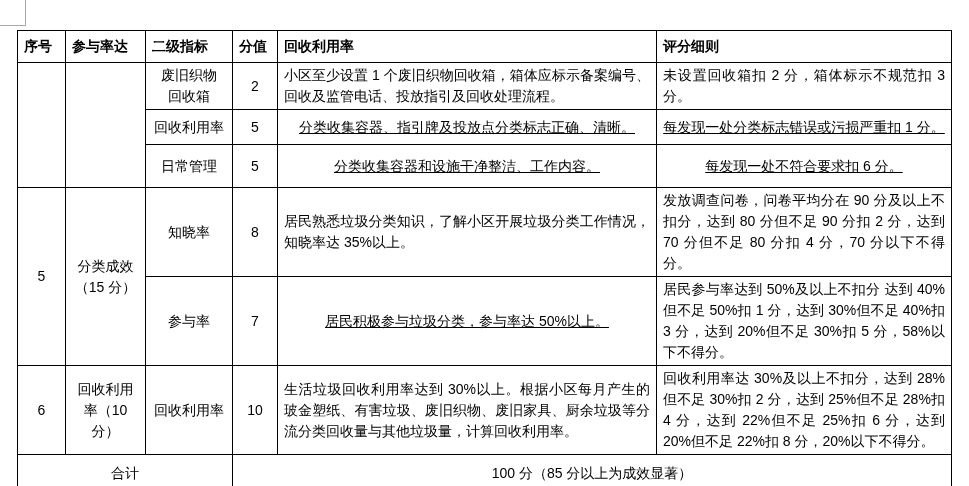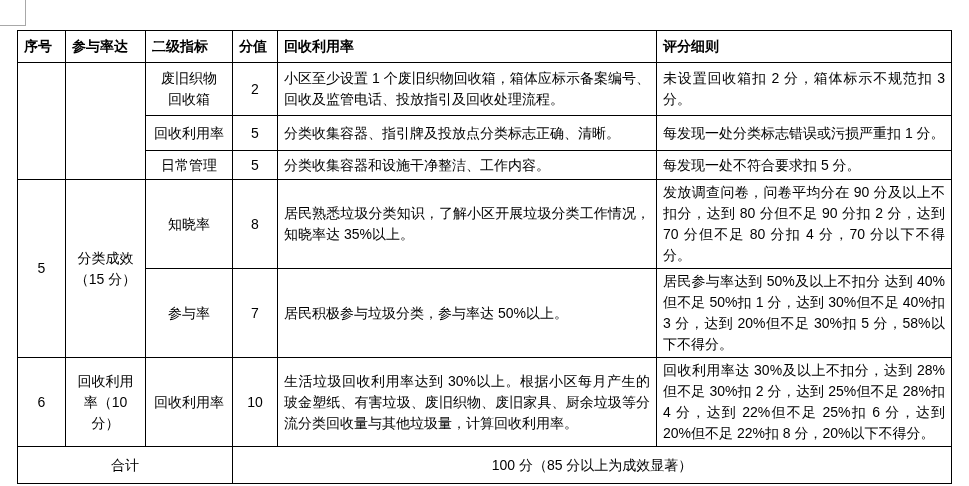--- a/index.html
+++ b/index.html
@@ -42,21 +42,21 @@
     white-space: pre-line;
     overflow: hidden;
   }
   table.score-table th {
     font-weight: bold;
     text-align: left;
     white-space: nowrap;
   }
   .c-center { text-align: center; }
   .c-left   { text-align: justify; text-justify: inter-ideograph; }
-  .single   { text-align: left; }
+  .single   { text-align: center; text-decoration: underline; }
 </style>
 </head>
 <body>
 
 <div class="margin-corner"></div>
 
 <table class="score-table">
   <colgroup>
     <col style="width:48px">
       <col style="width:80px">
@@ -69,42 +69,42 @@
   <tbody>
       <tr style="height:32px">
     <th>序号</th>
     <th>参与率达</th>
     <th>二级指标</th>
     <th>分值</th>
     <th>回收利用率</th>
     <th>评分细则</th>
   </tr>
 
-  <tr style="height:53px">
+  <tr style="height:47px">
     <td rowspan="3" class="c-center"></td>
     <td rowspan="3" class="c-center"></td>
     <td class="c-center">废旧织物
 回收箱</td>
     <td class="c-center">2</td>
     <td class="c-left">小区至少设置 1 个废旧织物回收箱，箱体应标示备案编号、回收及监管电话、投放指引及回收处理流程。</td>
     <td class="c-left">未设置回收箱扣 2 分，箱体标示不规范扣 3 分。</td>
   </tr>
 
   <tr style="height:35px">
     <td class="c-center">回收利用率</td>
     <td class="c-center">5</td>
     <td class="single">分类收集容器、指引牌及投放点分类标志正确、清晰。</td>
     <td class="single">每发现一处分类标志错误或污损严重扣 1 分。</td>
   </tr>
 
-  <tr style="height:29px">
+  <tr style="height:43px">
     <td class="c-center">日常管理</td>
     <td class="c-center">5</td>
     <td class="single">分类收集容器和设施干净整洁、工作内容。</td>
-    <td class="single">每发现一处不符合要求扣 5 分。</td>
+    <td class="single">每发现一处不符合要求扣 6 分。</td>
   </tr>
 
   <tr style="height:65px">
     <td rowspan="2" class="c-center">5</td>
     <td rowspan="2" class="c-center">分类成效
 （15 分）</td>
     <td class="c-center">知晓率</td>
     <td class="c-center">8</td>
     <td class="c-left">居民熟悉垃圾分类知识，了解小区开展垃圾分类工作情况，知晓率达 35%以上。</td>
     <td class="c-left">发放调查问卷，问卷平均分在 90 分及以上不扣分，达到 80 分但不足 90 分扣 2 分，达到 70 分但不足 80 分扣 4 分，70 分以下不得分。</td>

